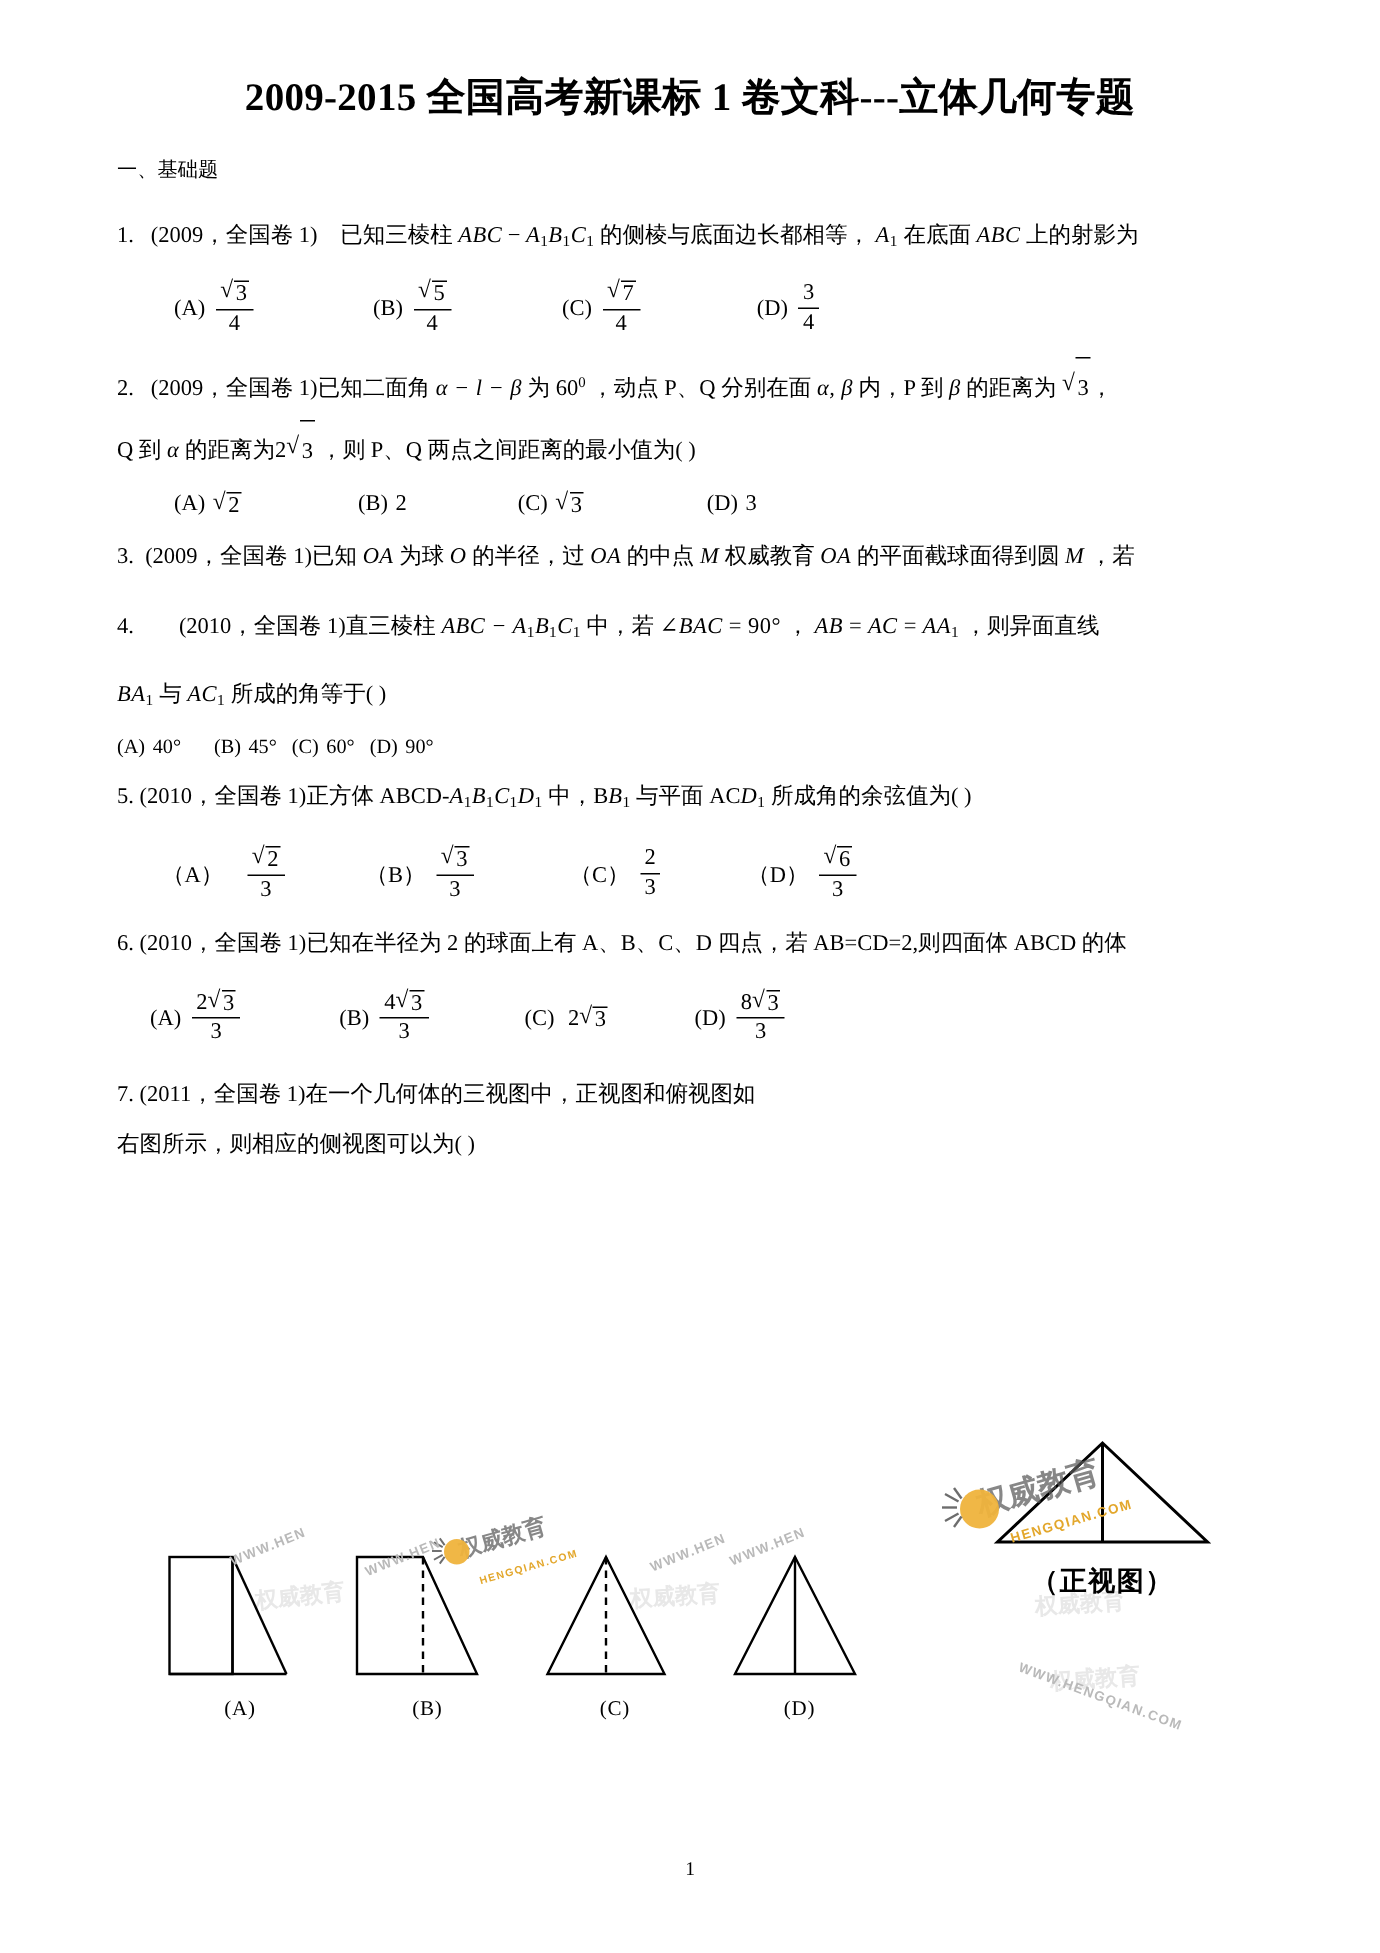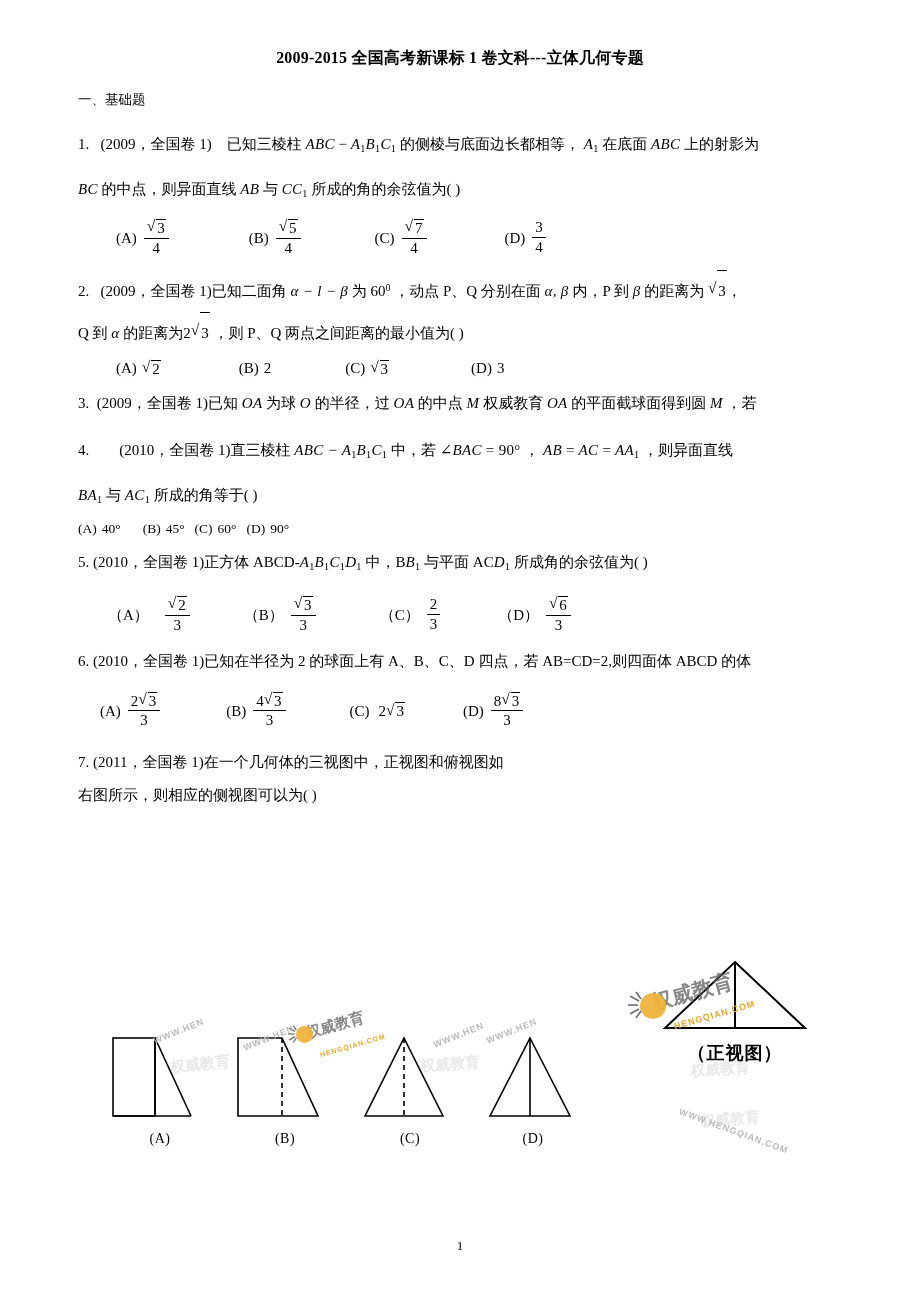--- a/index.html
+++ b/index.html
@@ -24,21 +24,21 @@
     padding: 0;
   }
   .content {
     position: absolute;
     left: 78px;
     top: 48px;
     width: 764px;
   }
 
   .doc-title {
-    font-size: 16px;
+    font-size: 26px;
     font-weight: bold;
     text-align: center;
     letter-spacing: 0.2px;
     margin: 0 0 22px 0;
     line-height: 1.3;
   }
 
   .section-label {
     font-size: 13.5px;
     margin: 0 0 14px 0;
@@ -239,28 +239,20 @@
       <div class="qline">
         <span>1.</span>&nbsp;&nbsp;
         <span>(2009，全国卷 1)</span>&nbsp;&nbsp;&nbsp;
         <span>已知三棱柱</span>
         <span class="mi">ABC</span><span class="mn"> − </span><span class="mi">A<span class="subn">1</span>B<span class="subn">1</span>C<span class="subn">1</span></span>
         <span>的侧棱与底面边长都相等，</span>
         <span class="mi">A<span class="subn">1</span></span>
         <span>在底面</span>
         <span class="mi">ABC</span>
         <span>上的射影为</span>
-      </div>
-      <div class="qline">
-        <span class="mi">BC</span>
-        <span>的中点，则异面直线</span>
-        <span class="mi">AB</span>
-        <span>与</span>
-        <span class="mi">CC<span class="subn">1</span></span>
-        <span>所成的角的余弦值为(   )</span>
       </div>
       <div class="opts" style="padding-left:38px;">
         <span class="opt" style="margin-right:78px;">
           <span class="lab">(A)</span>
           <span class="frac">
               <span class="num"><span class="rad"><span>3</span></span></span>
               <span class="den">4</span>
             </span>
         </span>
         <span class="opt" style="margin-right:72px;">

